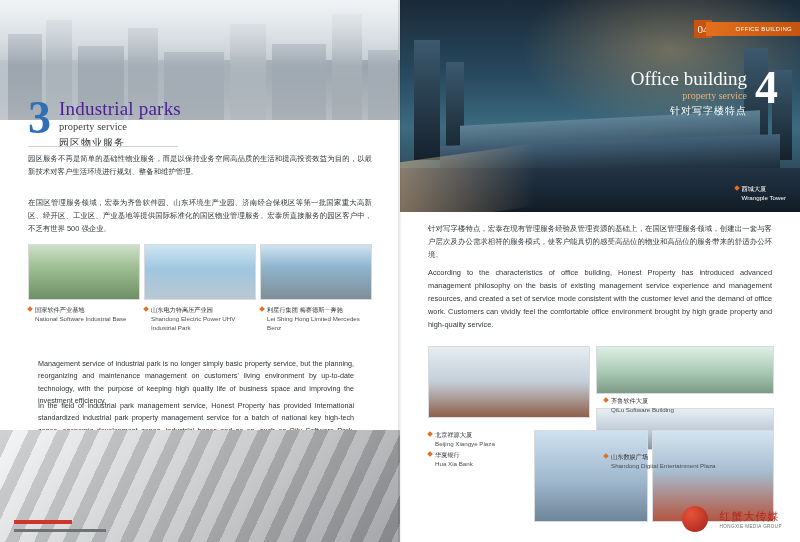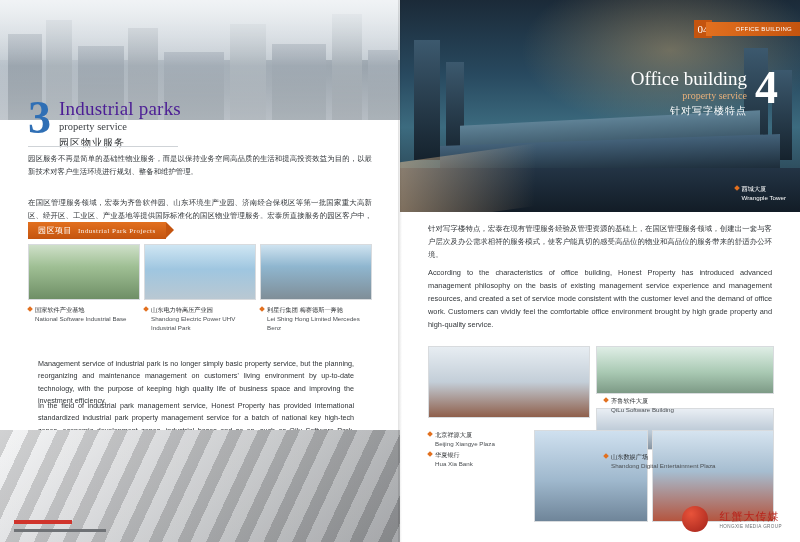--- a/index.html
+++ b/index.html
@@ -151,24 +151,20 @@
         <div class="h-en">Industrial parks</div>
         <div class="h-sub">property service</div>
         <div class="h-cn">园区物业服务</div>
       </div>
     </div>
     <div class="headrule"></div>
 
     <div class="lp-para p1">园区服务不再是简单的基础性物业服务，而是以保持业务空间高品质的生活和提高投资效益为目的，以最新技术对客户生活环境进行规划、整备和维护管理。</div>
     <div class="lp-para p2">在国区管理服务领域，宏泰为齐鲁软件园、山东环境生产业园、济南经合保税区等第一批国家重大高新区、经开区、工业区、产业基地等提供国际标准化的国区物业管理服务。宏泰所直接服务的园区客户中，不乏有世界 500 强企业。</div>
 
-    <div class="ribbon ribbon-left">
-      <span>园区项目</span>
-      <span class="rb-en">Industrial Park Projects</span>
-    </div>
 
     <div class="thumbrow">
       <div class="thumb t1">
         <div class="img"></div>
         <div class="cap">
           <span>国家软件产业基地</span>
           <span class="en">National Software Industrial Base</span>
         </div>
       </div>
       <div class="thumb t2">

